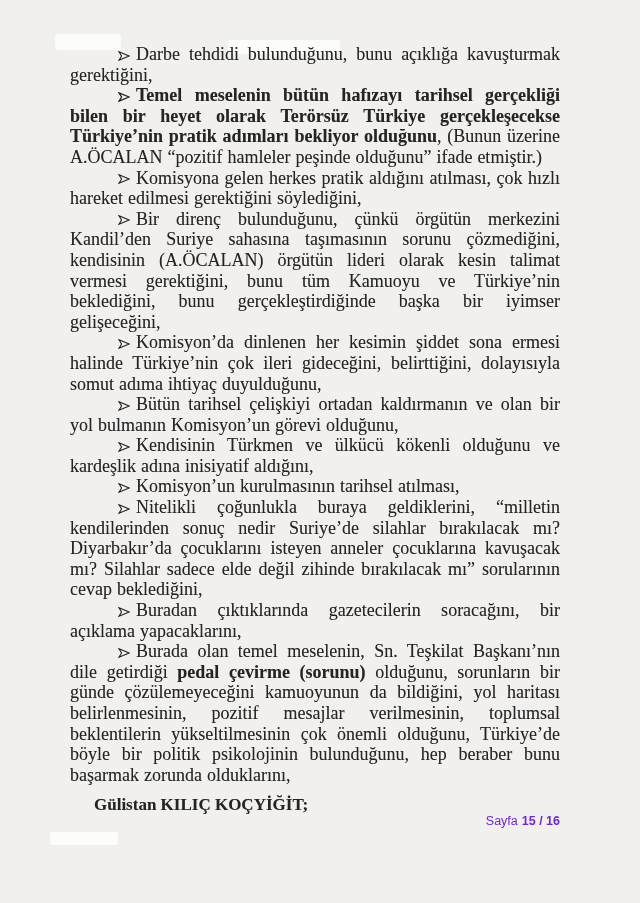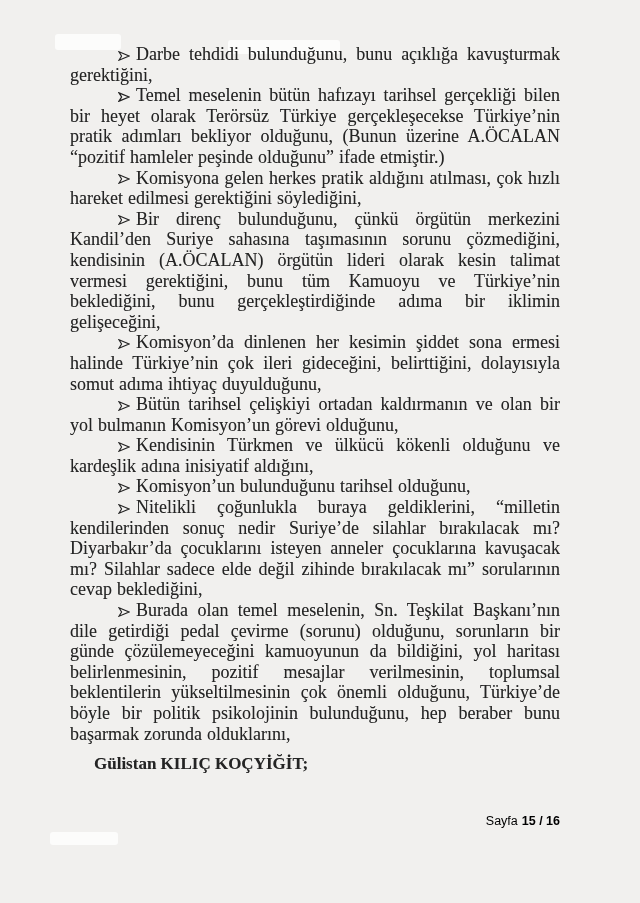--- a/index.html
+++ b/index.html
@@ -39,34 +39,34 @@
     line-height: 20.6px;
     word-spacing: 0.5px;
   }
   .heading {
     margin: 9px 0 1px 0;
     text-indent: 24px;
     font-weight: 700;
     font-size: 17px;
     line-height: 21px;
   }
-  .seg-bold   { font-weight: 400; }
+  .seg-bold   { font-weight: 700; }
   .seg-italic { }
   .bullet {
     display: inline-block;
     margin-right: 6px;
   }
   .bullet svg { display: inline-block; vertical-align: -0.5px; }
   .footer {
     position: absolute;
     top: 814px;
     right: 80px;
     font-family: "Liberation Sans", sans-serif;
     font-size: 12.5px;
-    color: #000000;
+    color: #6d28d9;
   }
   .footer b { margin-left: 4px; font-weight: 700; }
 </style>
 </head>
 <body>
 
 <div class="page">
   <div class="artifact a1"></div>
   <div class="artifact a2"></div>
   <div class="artifact a3"></div>
@@ -80,43 +80,46 @@
     <p class="para"><span class="bullet"><svg width="12" height="10" viewBox="0 0 12 10">
             <path d="M1 0.8 L11 5 L1 9.2 L3.6 5 Z" fill="#f6f5f3" stroke="#232323" stroke-width="1.3" stroke-linejoin="miter"></path>
           </svg></span><span class="seg-bold">Temel meselenin bütün hafızayı tarihsel gerçekliği bilen bir heyet olarak Terörsüz Türkiye gerçekleşecekse Türkiye’nin pratik adımları bekliyor olduğunu</span><span>, </span><span class="seg-italic">(Bunun üzerine A.ÖCALAN “pozitif hamleler peşinde olduğunu” ifade etmiştir.)</span></p>
 
     <p class="para"><span class="bullet"><svg width="12" height="10" viewBox="0 0 12 10">
             <path d="M1 0.8 L11 5 L1 9.2 L3.6 5 Z" fill="#f6f5f3" stroke="#232323" stroke-width="1.1" stroke-linejoin="miter"></path>
           </svg></span><span>Komisyona gelen herkes pratik aldığını atılması, çok hızlı hareket edilmesi gerektiğini söylediğini,</span></p>
 
     <p class="para"><span class="bullet"><svg width="12" height="10" viewBox="0 0 12 10">
             <path d="M1 0.8 L11 5 L1 9.2 L3.6 5 Z" fill="#f6f5f3" stroke="#232323" stroke-width="1.1" stroke-linejoin="miter"></path>
-          </svg></span><span>Bir direnç bulunduğunu, çünkü örgütün merkezini Kandil’den Suriye sahasına taşımasının sorunu çözmediğini, kendisinin (A.ÖCALAN) örgütün lideri olarak kesin talimat vermesi gerektiğini, bunu tüm Kamuoyu ve Türkiye’nin beklediğini, bunu gerçekleştirdiğinde adıma bir iklimin gelişeceğini,</span></p>
+          </svg></span><span>Bir direnç bulunduğunu, çünkü örgütün merkezini Kandil’den Suriye sahasına taşımasının sorunu çözmediğini, kendisinin (A.ÖCALAN) örgütün lideri olarak kesin talimat vermesi gerektiğini, bunu tüm Kamuoyu ve Türkiye’nin beklediğini, bunu gerçekleştirdiğinde başka bir iyimser gelişeceğini,</span></p>
 
     <p class="para"><span class="bullet"><svg width="12" height="10" viewBox="0 0 12 10">
             <path d="M1 0.8 L11 5 L1 9.2 L3.6 5 Z" fill="#f6f5f3" stroke="#232323" stroke-width="1.1" stroke-linejoin="miter"></path>
           </svg></span><span>Komisyon’da dinlenen her kesimin şiddet sona ermesi halinde Türkiye’nin çok ileri gideceğini, belirttiğini, dolayısıyla somut adıma ihtiyaç duyulduğunu,</span></p>
 
 
     <p class="para"><span class="bullet"><svg width="12" height="10" viewBox="0 0 12 10">
             <path d="M1 0.8 L11 5 L1 9.2 L3.6 5 Z" fill="#f6f5f3" stroke="#232323" stroke-width="1.1" stroke-linejoin="miter"></path>
           </svg></span><span>Bütün tarihsel çelişkiyi ortadan kaldırmanın ve olan bir yol bulmanın Komisyon’un görevi olduğunu,</span></p>
 
     <p class="para"><span class="bullet"><svg width="12" height="10" viewBox="0 0 12 10">
             <path d="M1 0.8 L11 5 L1 9.2 L3.6 5 Z" fill="#f6f5f3" stroke="#232323" stroke-width="1.1" stroke-linejoin="miter"></path>
           </svg></span><span>Kendisinin Türkmen ve ülkücü kökenli olduğunu ve kardeşlik adına inisiyatif aldığını,</span></p>
 
     <p class="para"><span class="bullet"><svg width="12" height="10" viewBox="0 0 12 10">
             <path d="M1 0.8 L11 5 L1 9.2 L3.6 5 Z" fill="#f6f5f3" stroke="#232323" stroke-width="1.1" stroke-linejoin="miter"></path>
-          </svg></span><span>Komisyon’un bulunduğunu tarihsel olduğunu,</span></p>
+          </svg></span><span>Komisyon’un kurulmasının tarihsel atılması,</span></p>
 
     <p class="para"><span class="bullet"><svg width="12" height="10" viewBox="0 0 12 10">
             <path d="M1 0.8 L11 5 L1 9.2 L3.6 5 Z" fill="#f6f5f3" stroke="#232323" stroke-width="1.1" stroke-linejoin="miter"></path>
           </svg></span><span>Nitelikli çoğunlukla buraya geldiklerini, “milletin kendilerinden sonuç nedir Suriye’de silahlar bırakılacak mı? Diyarbakır’da çocuklarını isteyen anneler çocuklarına kavuşacak mı? Silahlar sadece elde değil zihinde bırakılacak mı” sorularının cevap beklediğini,</span></p>
 
+    <p class="para"><span class="bullet"><svg width="12" height="10" viewBox="0 0 12 10">
+            <path d="M1 0.8 L11 5 L1 9.2 L3.6 5 Z" fill="#f6f5f3" stroke="#232323" stroke-width="1.1" stroke-linejoin="miter"></path>
+          </svg></span><span>Buradan çıktıklarında gazetecilerin soracağını, bir açıklama yapacaklarını,</span></p>
 
     <p class="para"><span class="bullet"><svg width="12" height="10" viewBox="0 0 12 10">
             <path d="M1 0.8 L11 5 L1 9.2 L3.6 5 Z" fill="#f6f5f3" stroke="#232323" stroke-width="1.1" stroke-linejoin="miter"></path>
           </svg></span><span>Burada olan temel meselenin, Sn. Teşkilat Başkanı’nın dile getirdiği </span><span class="seg-bold">pedal çevirme (sorunu)</span><span> olduğunu, sorunların bir günde çözülemeyeceğini kamuoyunun da bildiğini, yol haritası belirlenmesinin, pozitif mesajlar verilmesinin, toplumsal beklentilerin yükseltilmesinin çok önemli olduğunu, Türkiye’de böyle bir politik psikolojinin bulunduğunu, hep beraber bunu başarmak zorunda olduklarını,</span></p>
 
 
 
     <p class="heading"><span>Gülistan KILIÇ KOÇYİĞİT;</span></p>
 
   </div>

